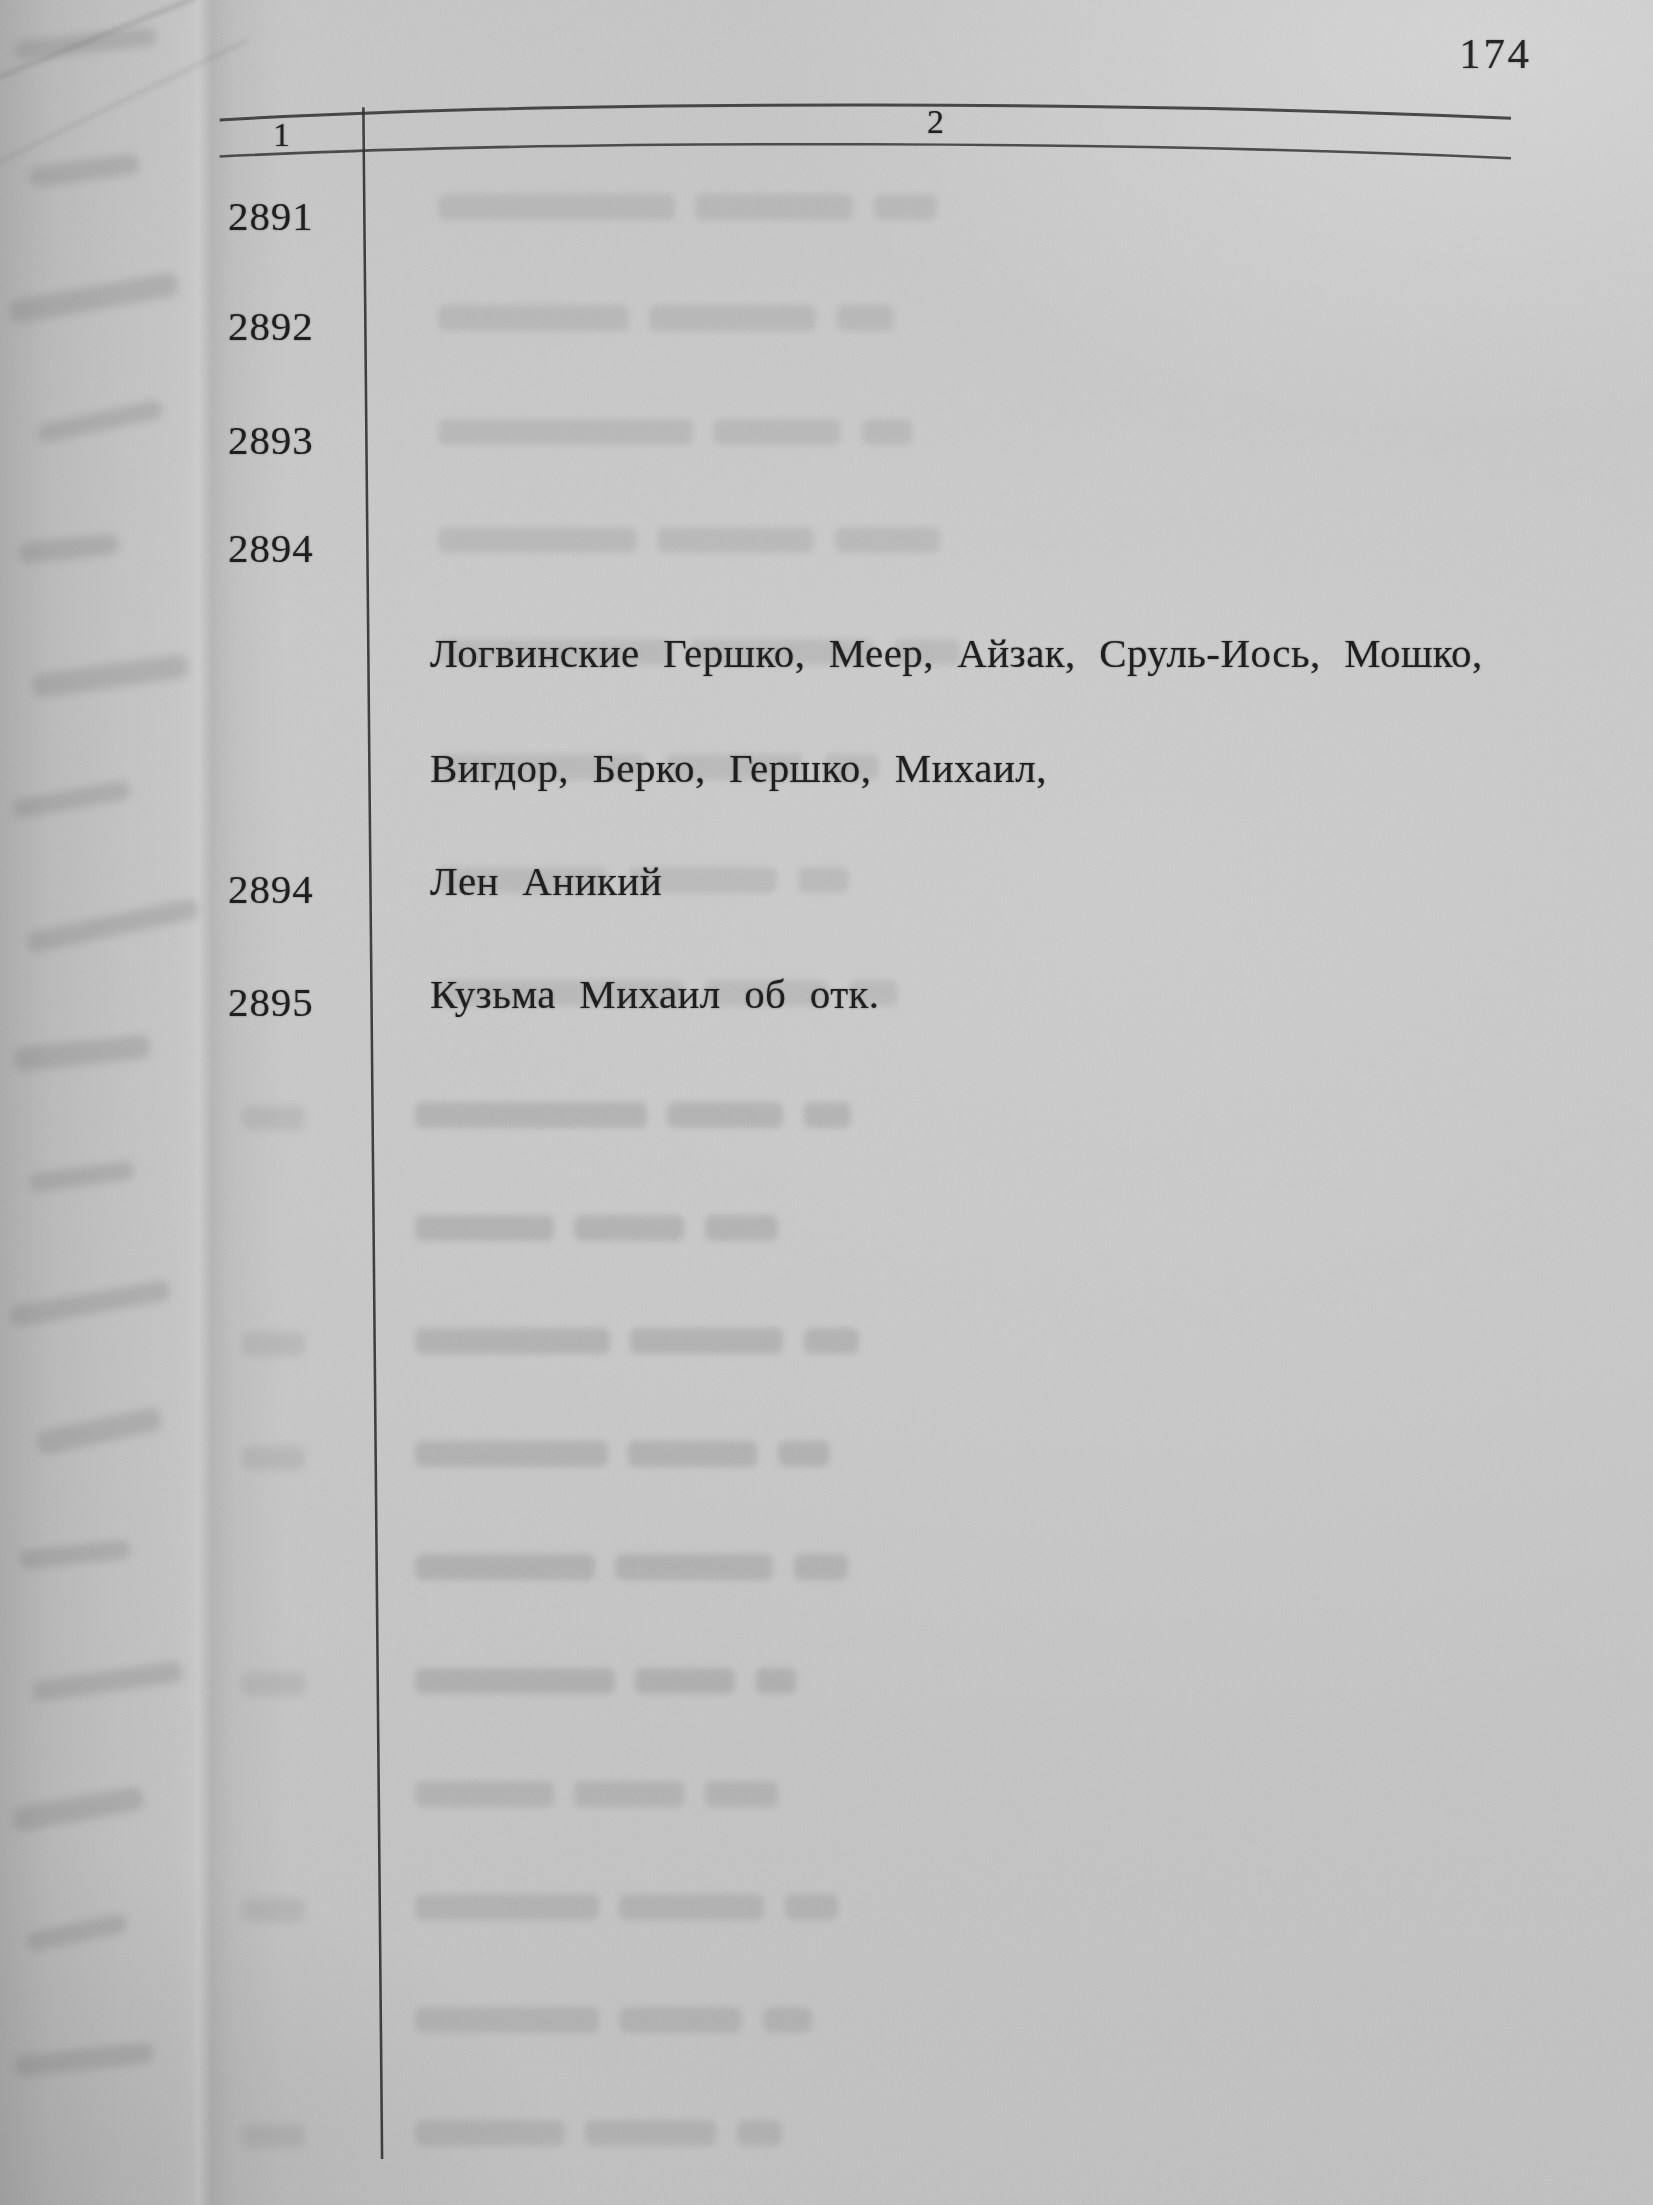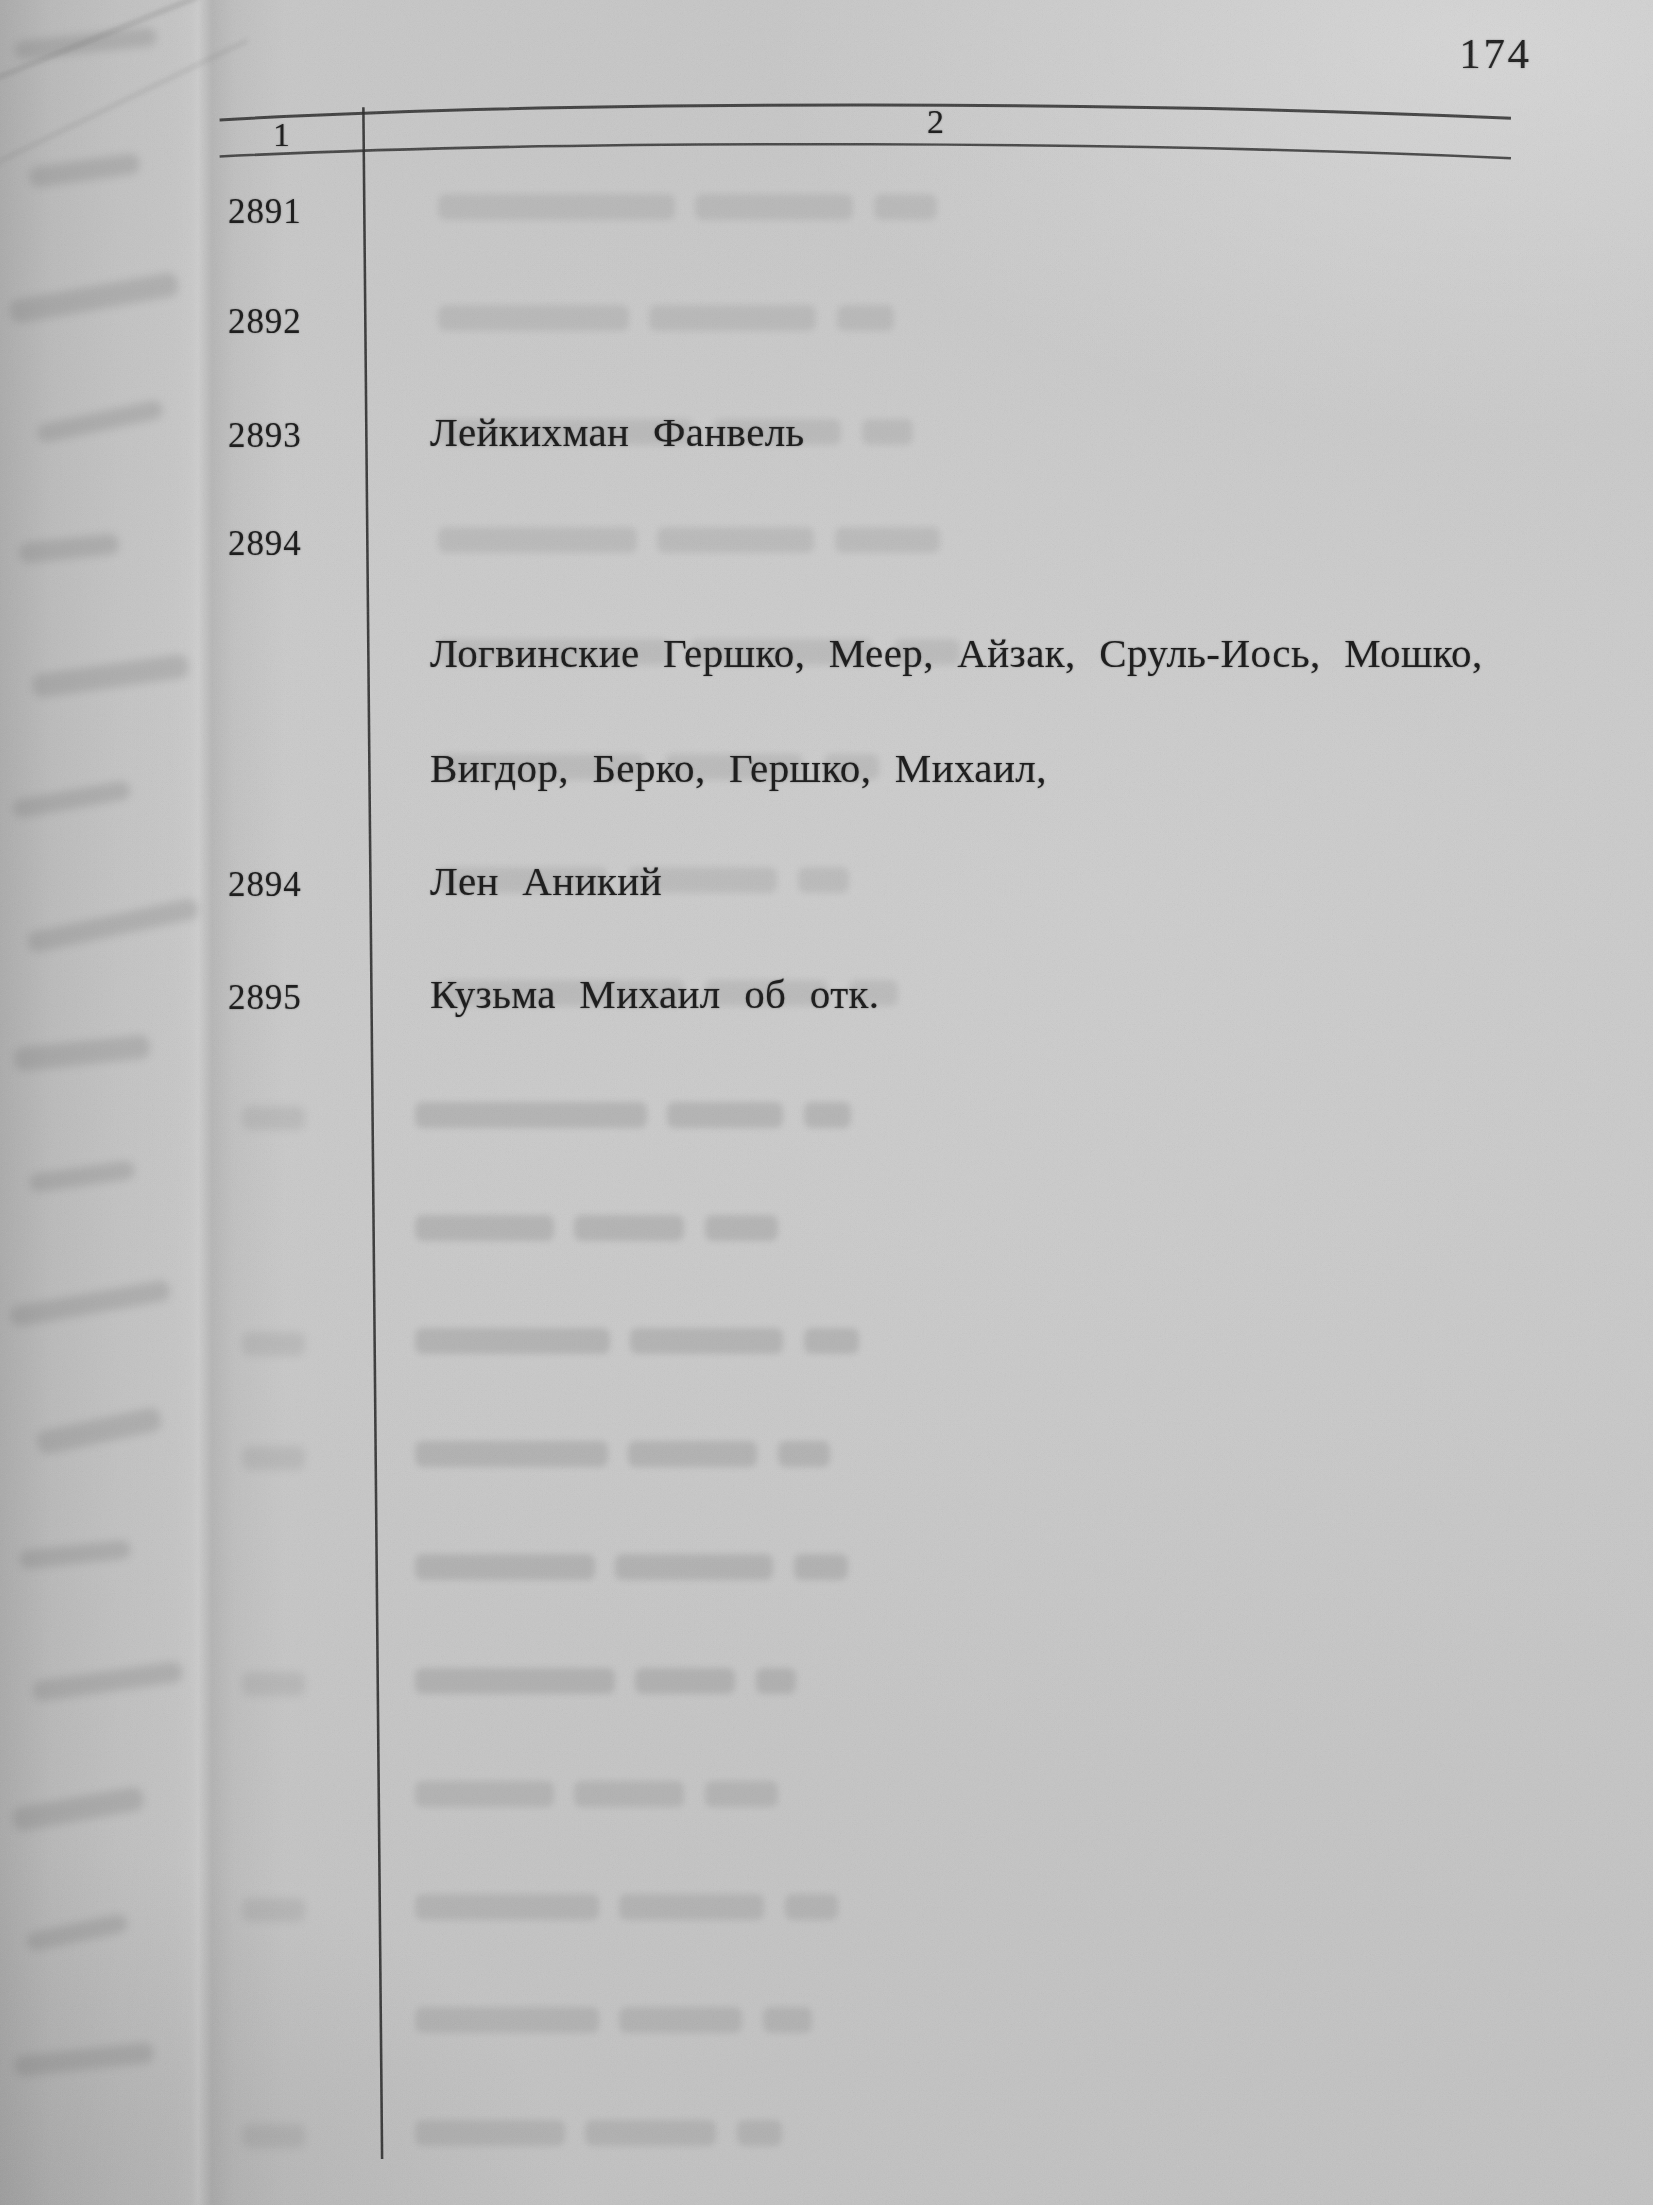--- a/index.html
+++ b/index.html
@@ -43,21 +43,21 @@
   svg.rules{position:absolute;left:0;top:0;}
   .colhead{
     position:absolute;width:85px;text-align:center;
     font-size:34px;color:#212121;text-shadow:0 0 1.7px rgba(30,30,30,.5);
   }
   .colhead.h1{left:239px;top:116px;}
   .colhead.h2{left:893px;top:103px;}
   .row{position:absolute;left:0;width:1654px;height:60px;}
   .row .num{
     position:absolute;left:228px;top:7.7px;width:102px;
-    font-size:35px;letter-spacing:0.9px;white-space:nowrap;
+    font-size:41px;letter-spacing:0.9px;white-space:nowrap;
     text-shadow:0 0 1.7px rgba(25,25,25,.5);
   }
   .row .nm{
     position:absolute;left:430px;top:0;
     font-size:41px;letter-spacing:0.4px;word-spacing:12.8px;white-space:nowrap;
     text-shadow:0 0 1.7px rgba(25,25,25,.5);
   }
   
   .gline{position:absolute;display:flex;gap:20.4px;filter:blur(3.4px);opacity:.16;}
   .gline span{display:block;height:25.5px;background:#4f4f4f;border-radius:7.7px;}
@@ -210,21 +210,20 @@
     </div>
   <div id="rows">
       <div class="row" style="top: 184px;">
         <span class="num">2891</span>
       </div>
       <div class="row" style="top: 294px;">
         <span class="num">2892</span>
       </div>
       <div class="row" style="top: 408px;">
         <span class="num">2893</span>
-        <span class="nm">Лейкихман Фанвель</span>
       </div>
       <div class="row" style="top: 516px;">
         <span class="num">2894</span>
       </div>
       <div class="row" style="top: 629px;">
         <span class="num"></span>
         <span class="nm">Логвинские Гершко, Меер, Айзак, Сруль-Иось, Мошко,</span>
       </div>
       <div class="row" style="top: 744px;">
         <span class="num"></span>

